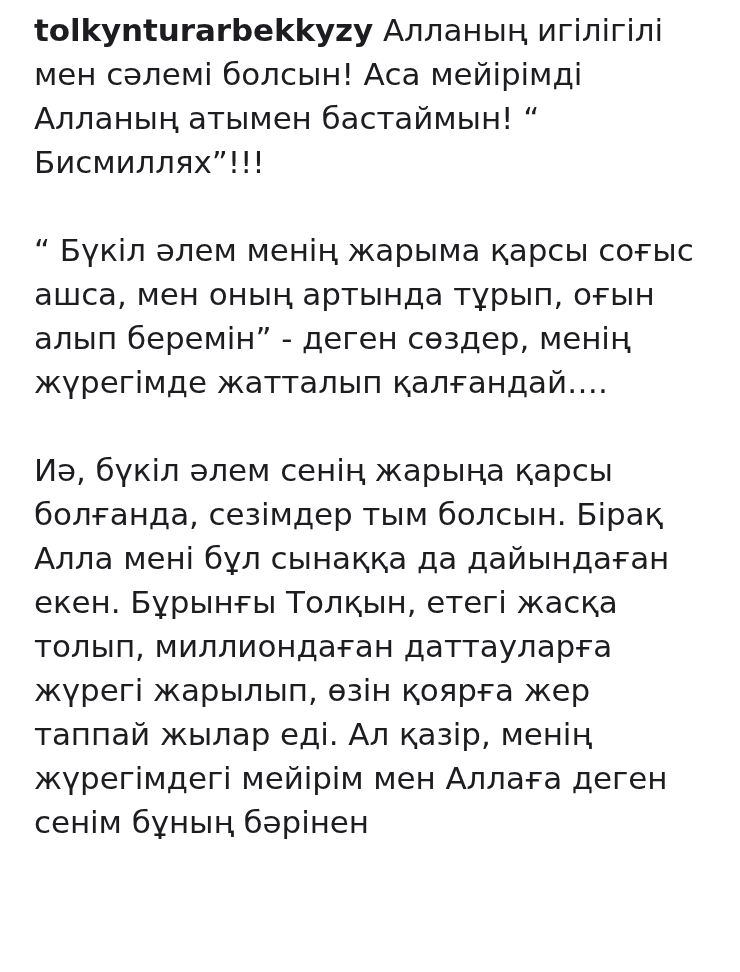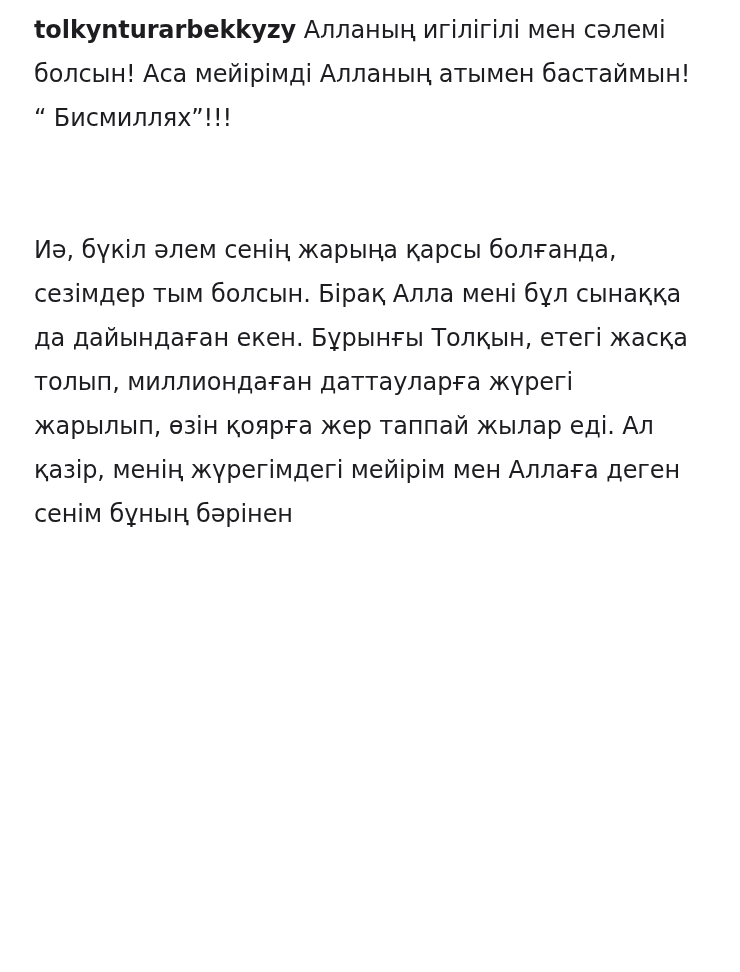--- a/index.html
+++ b/index.html
@@ -12,21 +12,21 @@
     height: 972px;
     overflow: hidden;
     font-family: "DejaVu Sans", "Liberation Sans", sans-serif;
   }
   .post-caption {
     box-sizing: border-box;
     width: 740px;
     height: 972px;
     padding: 8px 34px 0 34px;
     color: #1d1d21;
-    font-size: 24px;
+    font-size: 31px;
     line-height: 44px;
     letter-spacing: -0.1px;
     word-wrap: break-word;
   }
   .username {
     font-weight: bold;
     color: #1d1d21;
   }
   .para {
     margin: 0;
@@ -35,15 +35,16 @@
     display: block;
     height: 44px;
   }
 </style>
 </head>
 <body>
 
 <div class="post-caption">
   <p class="para"><span class="username">tolkynturarbekkyzy</span> <span>Алланың игілігілі мен сәлемі болсын! Аса мейірімді Алланың атымен бастаймын! “ Бисмиллях”!!!</span></p>
   <span class="blank-line"></span>
+  <p class="para">“ Бүкіл әлем менің жарыма қарсы соғыс ашса, мен оның артында тұрып, оғын алып беремін” - деген сөздер, менің жүрегімде жатталып қалғандай….</p>
   <span class="blank-line"></span>
   <p class="para">Иә, бүкіл әлем сенің жарыңа қарсы болғанда, сезімдер тым болсын. Бірақ Алла мені бұл сынаққа да дайындаған екен. Бұрынғы Толқын, етегі жасқа толып, миллиондаған даттауларға жүрегі жарылып, өзін қоярға жер таппай жылар еді. Ал қазір, менің жүрегімдегі мейірім мен Аллаға деген сенім бұның бәрінен</p>
 </div>
 
 </body></html>

